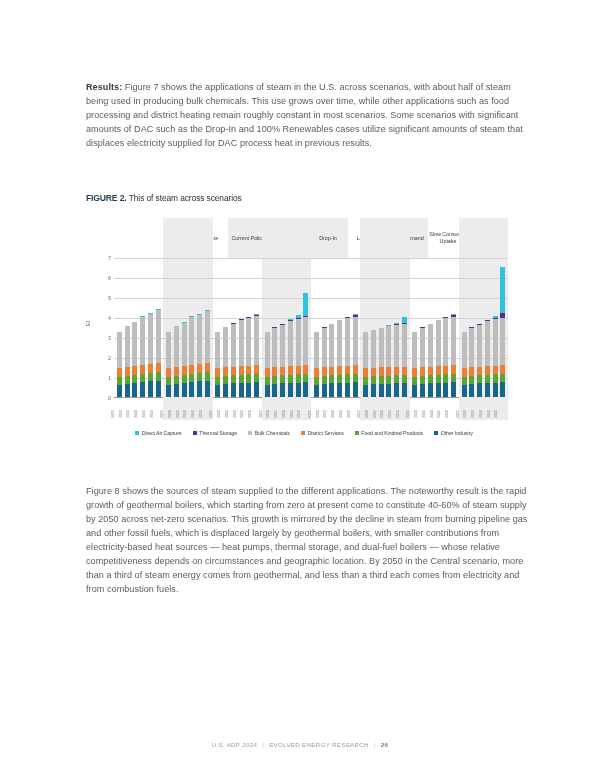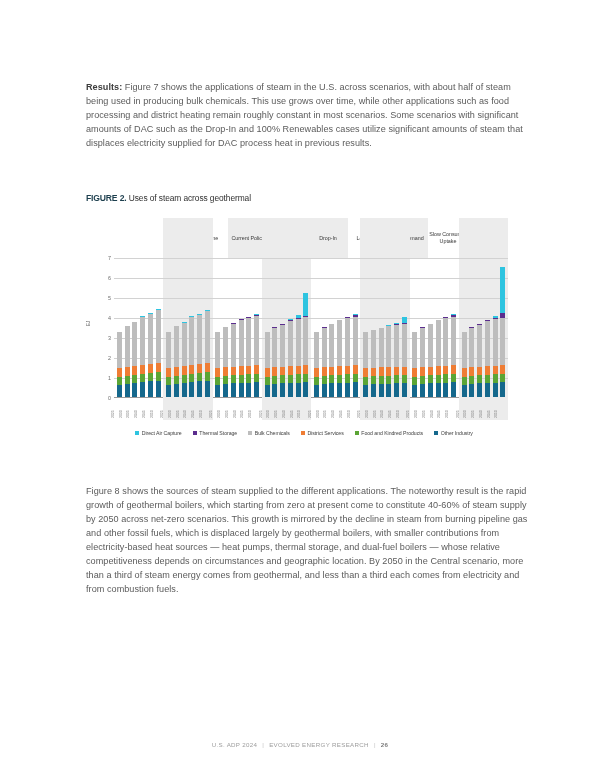--- a/index.html
+++ b/index.html
@@ -113,21 +113,21 @@
 <body>
 
 <div class="page">
 
   <div class="para" id="para-top">
     <b>Results:</b><span> Figure 7 shows the applications of steam in the U.S. across scenarios, with about half of steam being used in producing bulk chemicals. This use grows over time, while other applications such as food processing and district heating remain roughly constant in most scenarios. Some scenarios with significant amounts of DAC such as the Drop-In and 100% Renewables cases utilize significant amounts of steam that displaces electricity supplied for DAC process heat in previous results.</span>
   </div>
 
   <div class="fig-title">
     <span class="fignum">FIGURE 2.</span>
-    <span class="figcap">Uses of steam across geothermal</span>
+    <span class="figcap">This of steam across scenarios</span>
   </div>
 
   <div class="chart">
 
     <div class="scen-row" id="scen-row">
         <div class="scen">Baseline</div>
         <div class="scen shade">Current Policy</div>
         <div class="scen">Central</div>
         <div class="scen shade">Drop-In</div>
         <div class="scen">Low Land</div>

